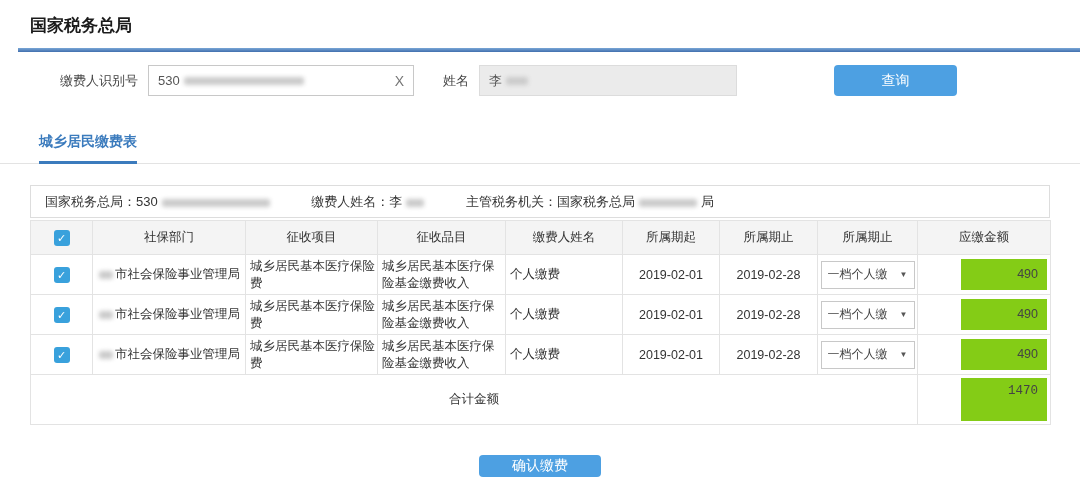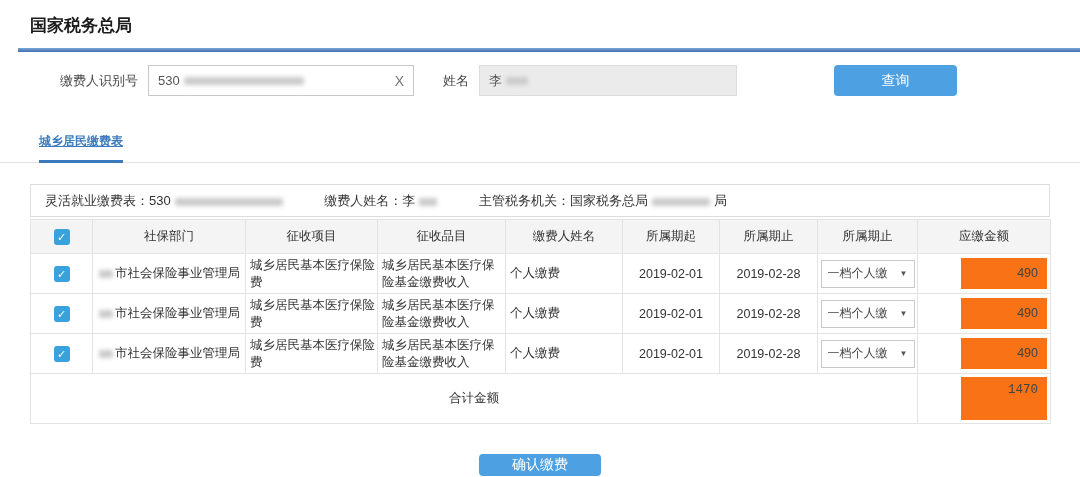--- a/index.html
+++ b/index.html
@@ -22,21 +22,21 @@
   .id-input { width: 266px; }
   .clear-x { margin-left: auto; color: #777; font-size: 14px; cursor: pointer; }
   .name-input { width: 258px; background: #ebebeb; border-color: #dcdcdc; margin-left: 0; }
   .gap-name { margin-left: 29px; }
   .btn { background: #4da0e2; color: #fff; border: 0; border-radius: 4px; font-size: 14px; cursor: pointer;
          font-family: Liberation Serif, serif; }
   .query-btn { width: 123px; height: 31px; margin-left: 97px; }
 
   
   .tabs { display: flex; margin-top: 37px; padding-left: 39px; border-bottom: 1px solid #e3e3e3; }
-  .tab { padding: 0 0 10px 0; margin-right: 42px; color: #555; font-size: 12px; cursor: pointer; text-decoration: underline; }
+  .tab { padding: 0 0 10px 0; margin-right: 42px; color: #555; font-size: 14px; cursor: pointer; }
   .tab.active { color: #3b7bbd; font-weight: bold; border-bottom: 3px solid #3b7bbd; margin-bottom: -1px; }
 
   
   .info-bar {
     margin: 21px 30px 0 30px; width: 1020px; height: 33px; line-height: 31px;
     border: 1px solid #ddd; padding: 0 14px; color: #333; white-space: nowrap; overflow: hidden;
   }
   .info-bar .grp { margin-left: 34px; }
   .info-bar .grp:first-child { margin-left: 0; }
 
@@ -60,21 +60,21 @@
     color: #fff; font-size: 11px; line-height: 16px; text-align: center; vertical-align: middle; cursor: pointer;
   }
   .tier-select {
     display: inline-flex; align-items: center; justify-content: space-between;
     width: 94px; height: 28px; border: 1px solid #c8c8c8; background: #fff;
     padding: 0 6px; font-size: 12px; color: #444; cursor: pointer; vertical-align: middle;
   }
   .tier-select .caret { font-size: 8px; color: #555; margin-left: 4px; }
   td.amount-cell { padding: 0; }
   .amount-box {
-    float: right; width: 86px; height: 31px; line-height: 31px; background: #f97316;
+    float: right; width: 86px; height: 31px; line-height: 31px; background: #84cc16;
     text-align: right; padding-right: 9px; margin: 4px 3px 4px 0; color: #444;
   }
   tfoot td { height: 33px; background: #fff; font-family: Liberation Mono, monospace; }
   tfoot .total-label { text-align: center; color: #333; }
   tfoot .amount-box { height: 43px; line-height: 27px; margin: 3px 3px 3px 0; }
 
   .confirm-wrap { text-align: center; margin-top: 30px; }
   .confirm-btn { width: 122px; height: 22px; }
 </style>
 </head>
@@ -98,21 +98,21 @@
       <span class="redact r24"></span>
     </div>
     <button class="btn query-btn">查询</button>
   </div>
 
   <div class="tabs">
     <div class="tab active">城乡居民缴费表</div>
   </div>
 
   <div class="info-bar">
-    <span class="grp"><span>灵活就业缴费表：</span><span>530</span><span class="redact r110"></span></span>
+    <span class="grp"><span>国家税务总局：</span><span>530</span><span class="redact r110"></span></span>
     <span class="grp"><span>缴费人姓名：</span><span>李</span><span class="redact r20"></span></span>
     <span class="grp"><span>主管税务机关：</span><span>国家税务总局</span><span class="redact r60"></span><span>局</span></span>
   </div>
 
   <table>
     <colgroup>
       <col style="width:62px">
         <col style="width:153px">
         <col style="width:132px">
         <col style="width:128px">

